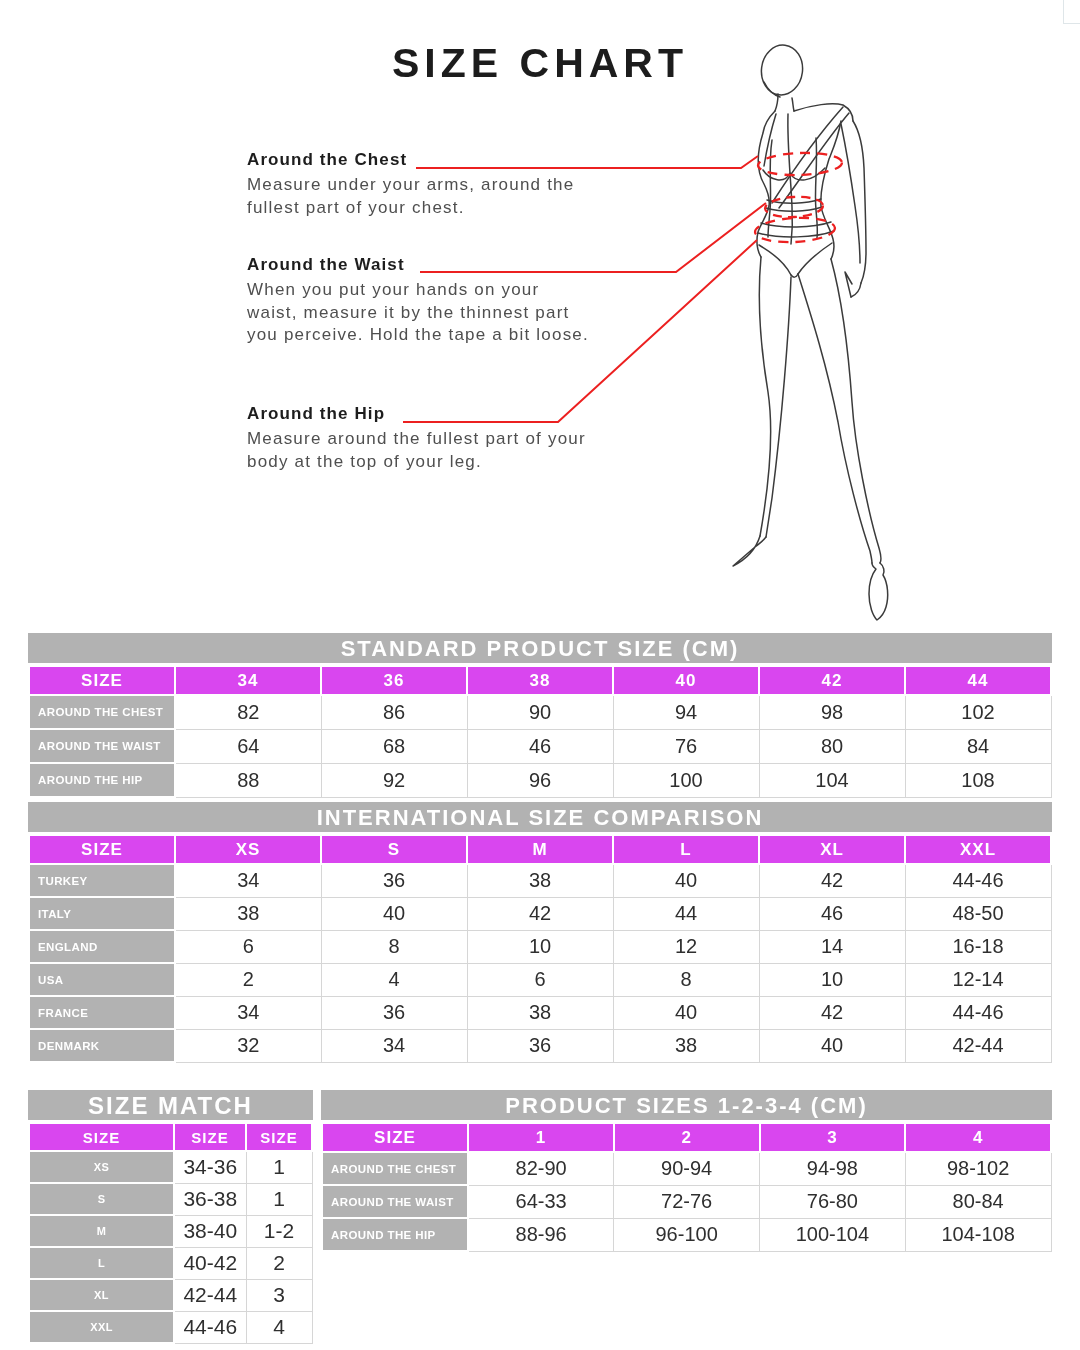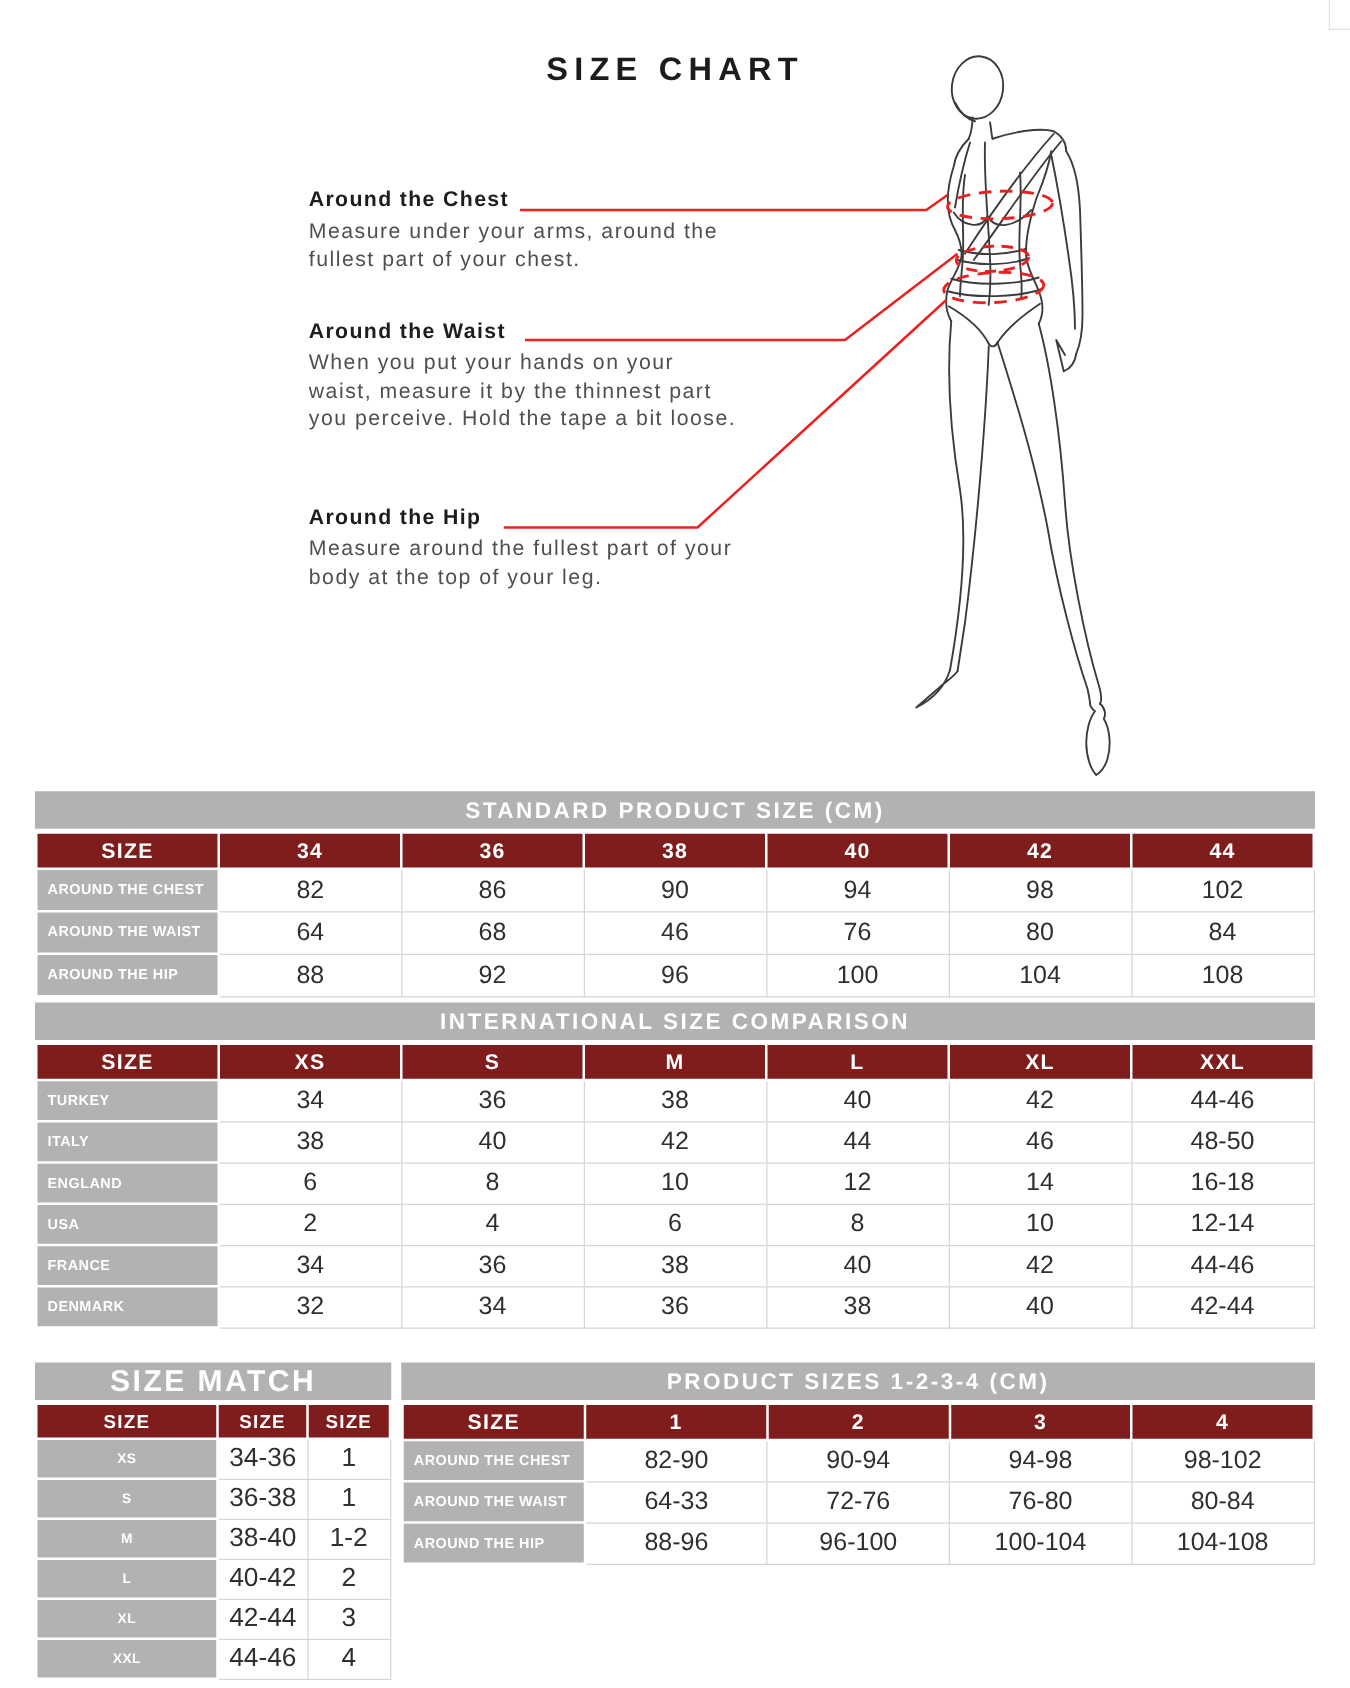--- a/index.html
+++ b/index.html
@@ -1,38 +1,38 @@
 <!DOCTYPE html>
 <html><head>
 <meta charset="utf-8">
 <style>
   html,body{margin:0;padding:0;background:#ffffff;}
   body{width:1080px;height:1350px;position:relative;font-family:"Liberation Sans",sans-serif;overflow:hidden;}
 
   
   #hero{position:absolute;left:0;top:0;width:1080px;height:633px;}
   #page-title{position:absolute;left:0;top:40px;width:1080px;text-align:center;
-    font-size:26px;font-weight:bold;letter-spacing:5px;color:#1c1c1c;}
+    font-size:41px;font-weight:bold;letter-spacing:5px;color:#1c1c1c;}
   #figure-svg{position:absolute;left:0;top:0;width:1080px;height:633px;pointer-events:none;}
   .ann{position:absolute;width:345px;}
   .ann-h{font-size:17px;font-weight:bold;color:#1d1d1d;letter-spacing:1.1px;margin-bottom:4px;}
   .ann-b{font-size:17px;color:#4f4f4f;letter-spacing:1.2px;line-height:22.5px;}
   #ann-chest{left:247px;top:150px;}
   #ann-waist{left:247px;top:255px;}
   #ann-hip{left:247px;top:404px;}
 
   #corner-artifact{position:absolute;left:1063px;top:0;width:17px;height:23px;
     border-left:1px solid #dfe6e9;border-bottom:1px solid #dfe6e9;}
 
   
   .tblwrap{position:absolute;}
   .tbl-title{background:#b2b2b2;color:#ffffff;font-weight:bold;text-align:center;
-    height:30px;line-height:31px;font-size:18px;letter-spacing:2px;margin-bottom:2px;white-space:nowrap;overflow:hidden;}
+    height:30px;line-height:31px;font-size:22px;letter-spacing:2px;margin-bottom:2px;white-space:nowrap;overflow:hidden;}
   table.tbl{border-collapse:collapse;table-layout:fixed;width:100%;}
-  table.tbl thead th{background:#7f1d1d;color:#ffffff;font-weight:bold;font-size:17px;
+  table.tbl thead th{background:#d946ef;color:#ffffff;font-weight:bold;font-size:17px;
     letter-spacing:1px;border:2px solid #ffffff;padding:0;text-align:center;}
   table.tbl tbody th{background:#b2b2b2;color:#ffffff;font-weight:bold;font-size:11.5px;
     letter-spacing:.4px;border:2px solid #ffffff;padding:0 0 0 8px;text-align:left;}
   table.tbl tbody td{background:#ffffff;color:#2f2f2f;font-size:20px;font-weight:400;
     border:1px solid #d6d6d6;text-align:center;padding:0;}
 
   #t-standard{left:28px;top:633px;width:1024px;}
   #t-standard thead th{height:27px;}
   #t-standard tbody th,#t-standard tbody td{height:32px;}
 

